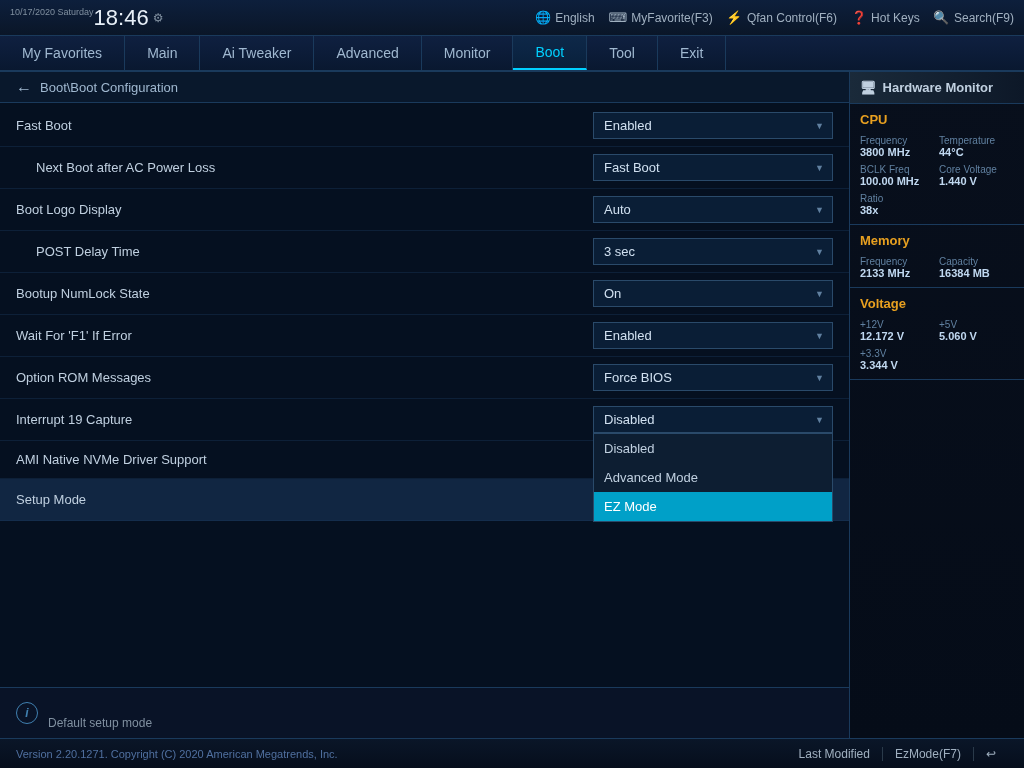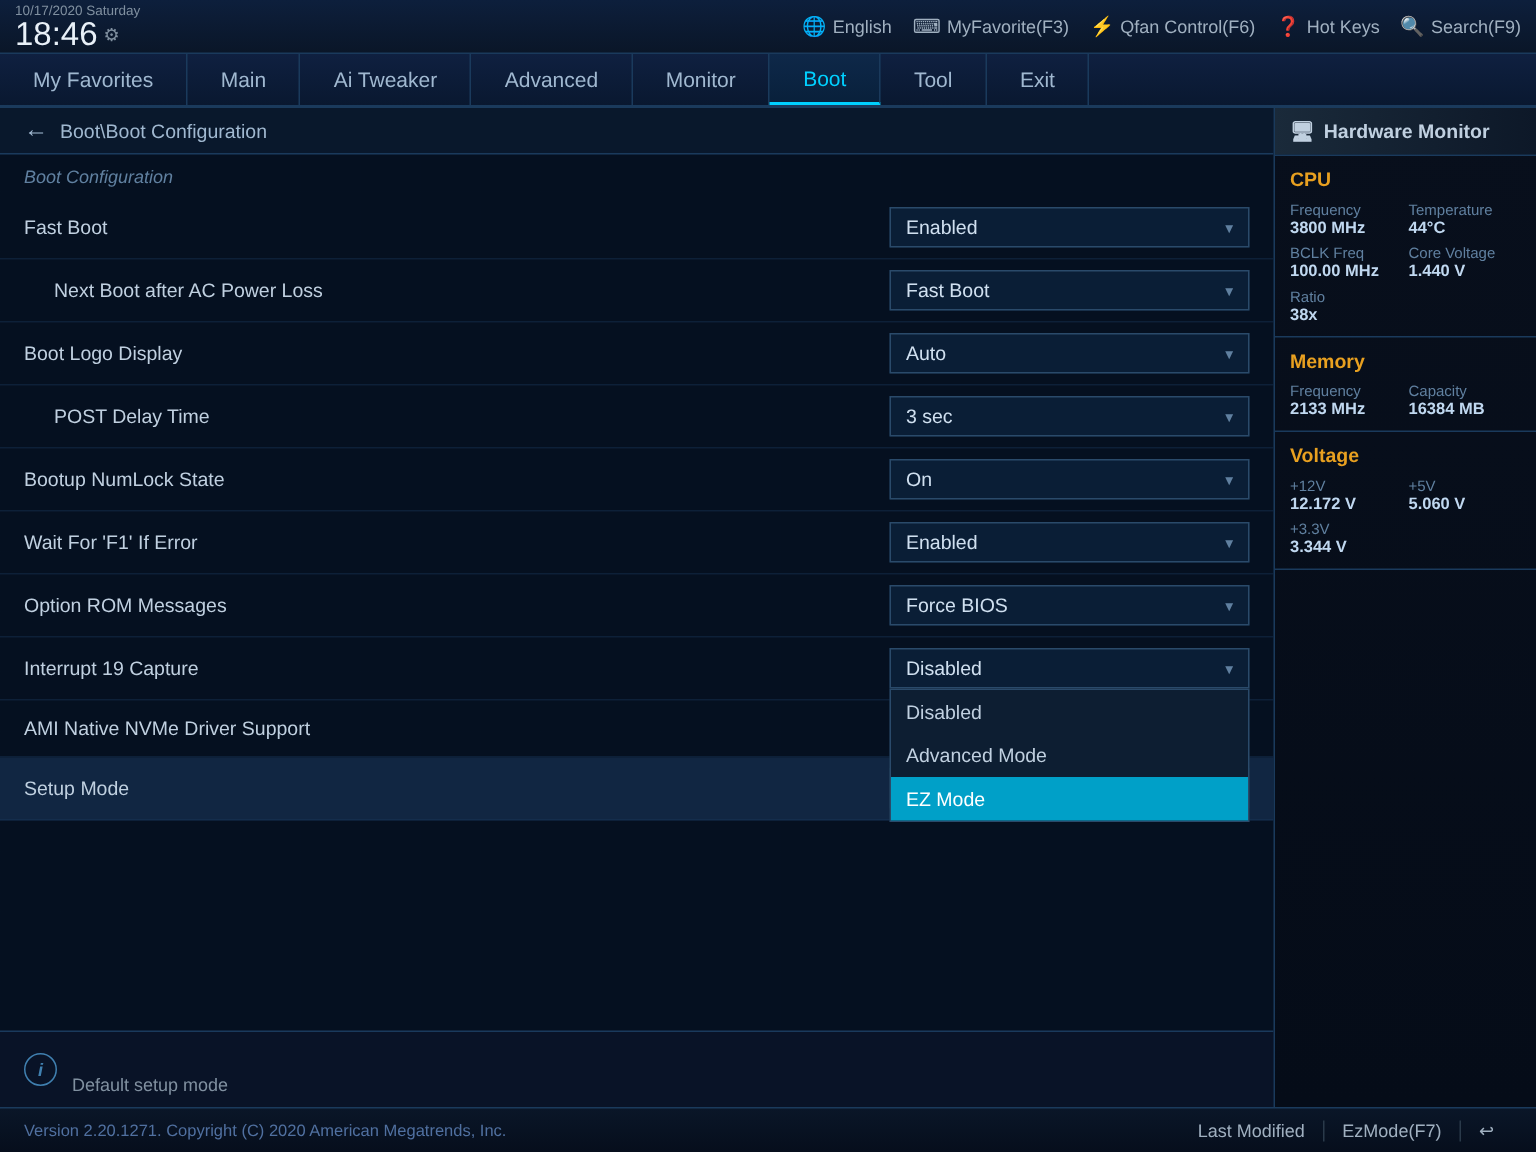--- a/index.html
+++ b/index.html
@@ -61,21 +61,21 @@
     }
 
     .bios-title {
       color: #c8d0d8;
       font-size: 13px;
       font-weight: 400;
     }
 
     .datetime-block {
       display: flex;
-      flex-direction: column;
+      flex-direction: row;
       align-items: flex-start;
       margin-right: 4px;
     }
 
     .date-text {
       font-size: 9px;
       color: #8090a0;
     }
 
     .time-text {
@@ -455,21 +455,20 @@
 
   <div class="content-area">
 
     <div class="main-panel">
 
       <div class="breadcrumb-bar">
         <span class="back-arrow">←</span>
         <span class="breadcrumb-text">Boot\Boot Configuration</span>
       </div>
 
-      <div class="section-title">Boot Configuration</div>
 
       <div class="settings-list">
 
         <div class="setting-row">
           <span class="setting-label">Fast Boot</span>
           <div class="setting-control">
             <div class="dropdown-btn">
               <span>Enabled</span>
             </div>
           </div>

